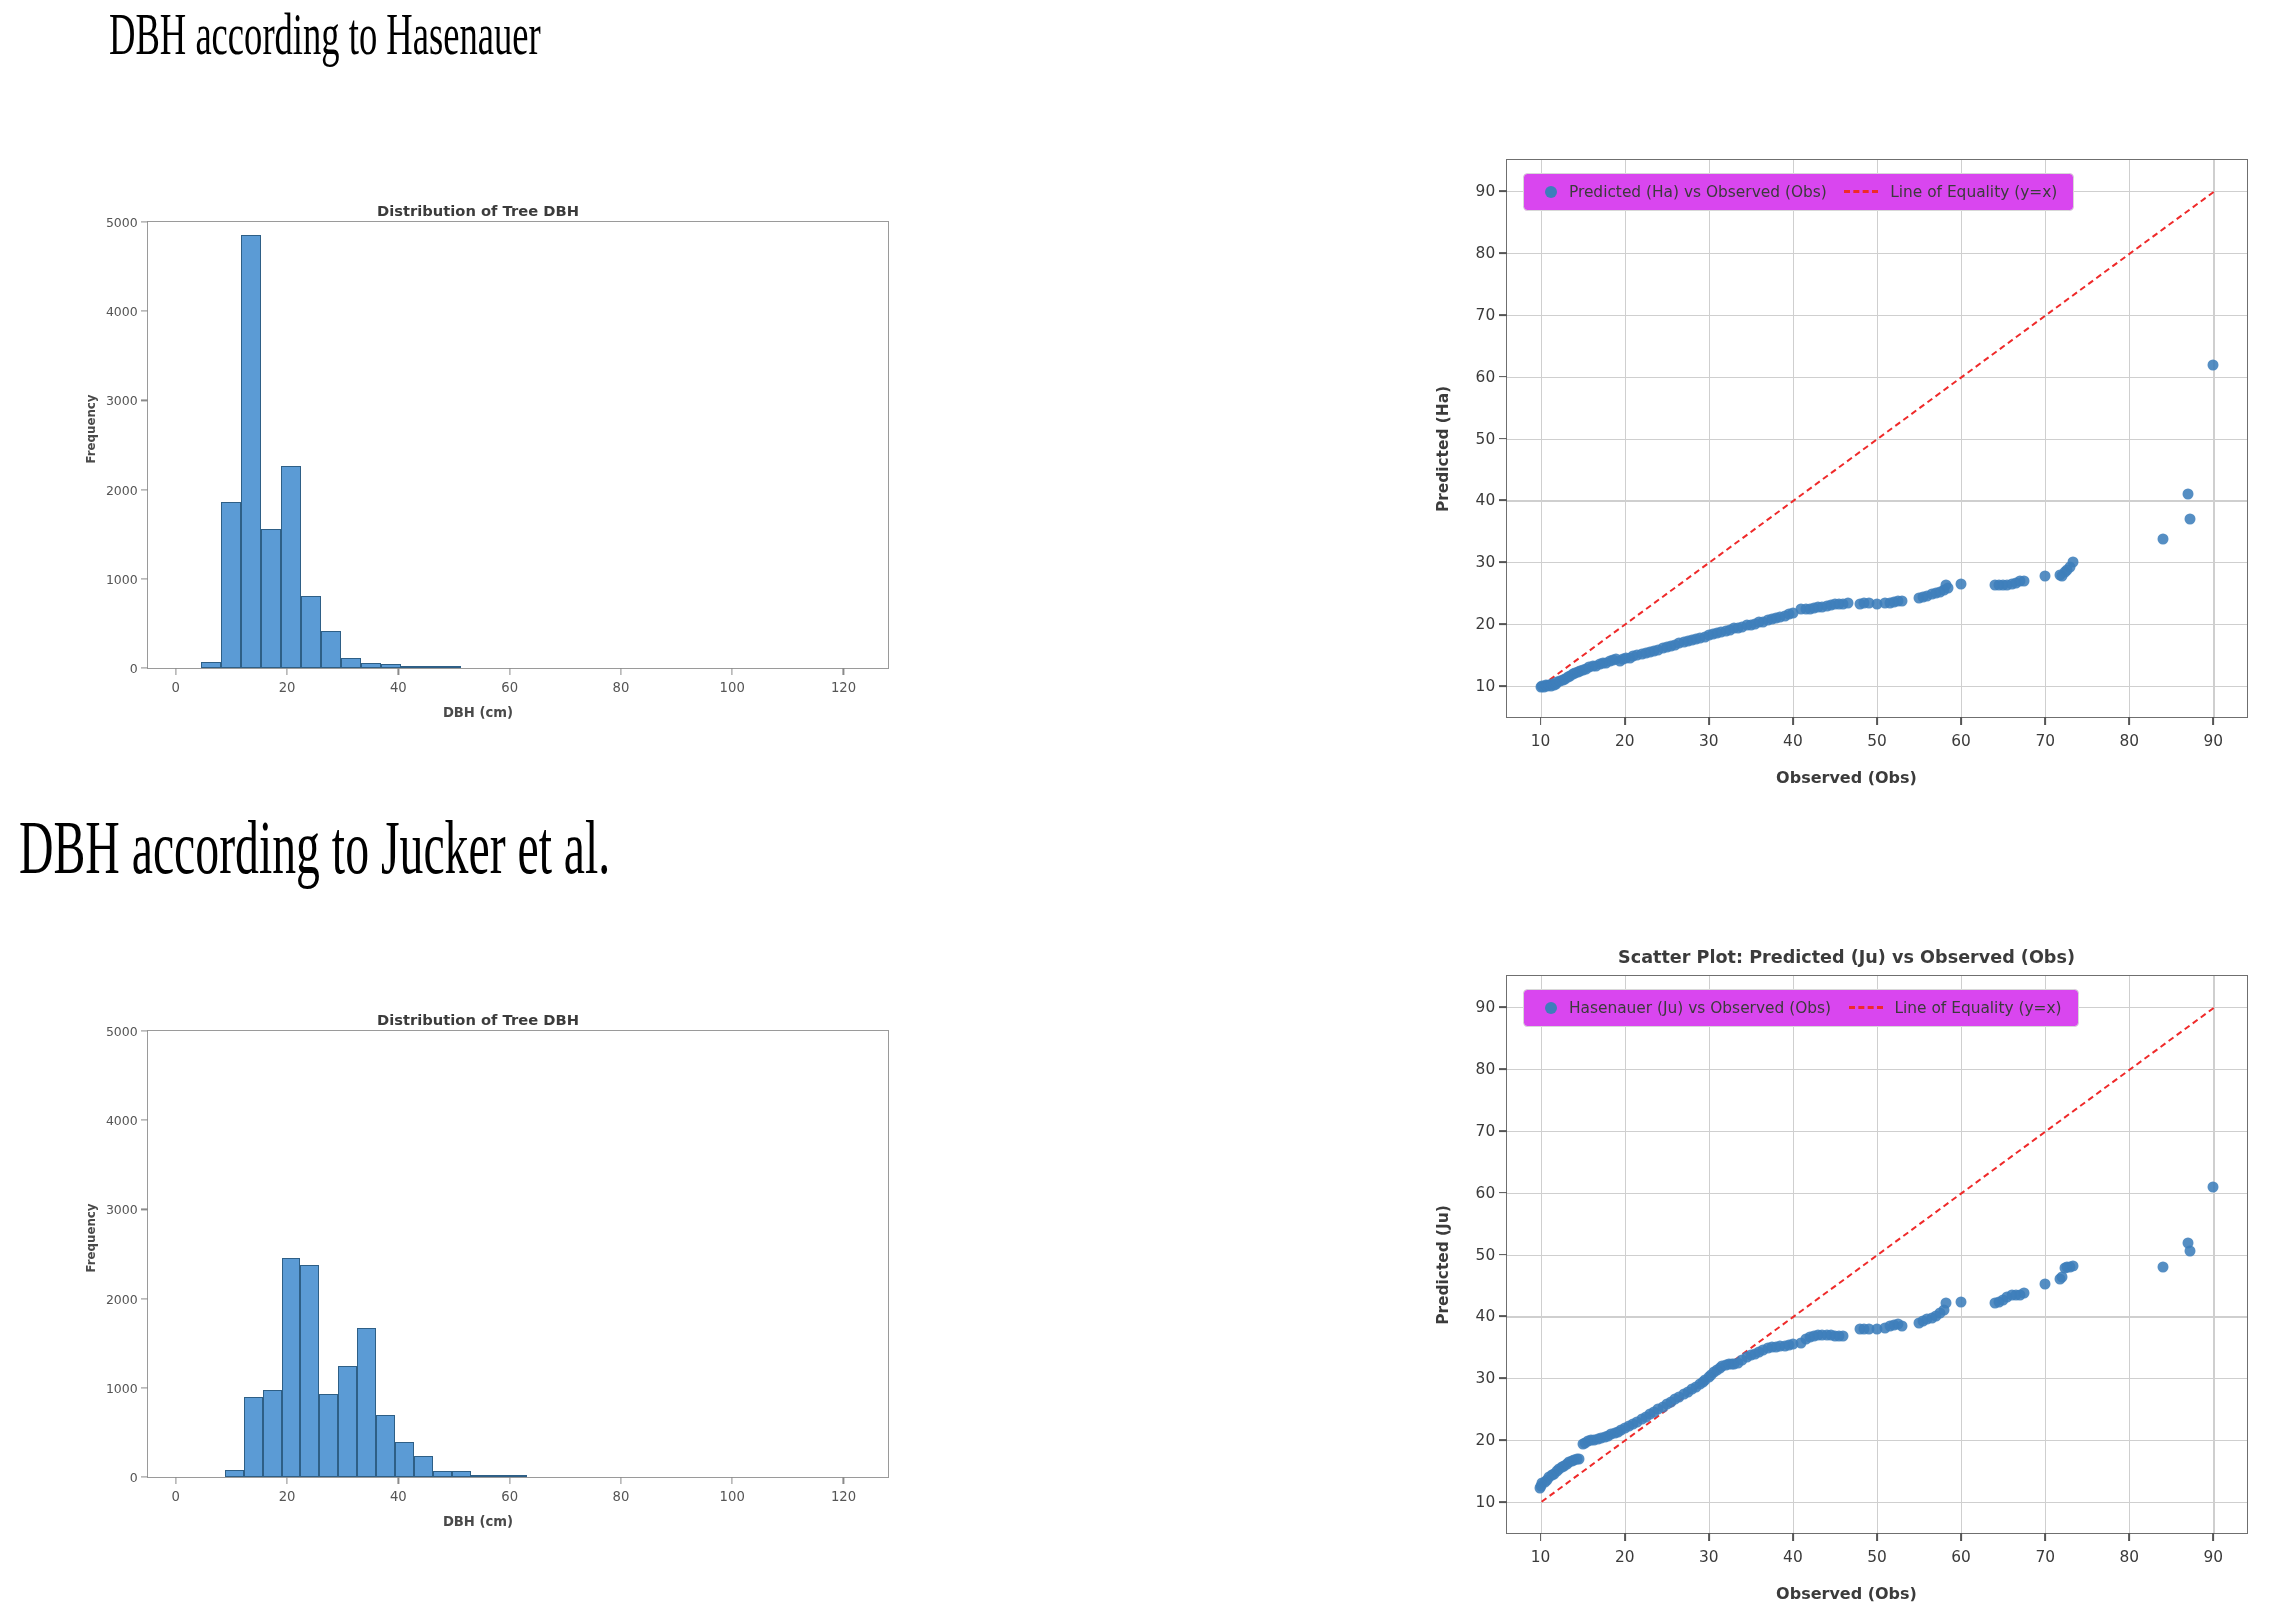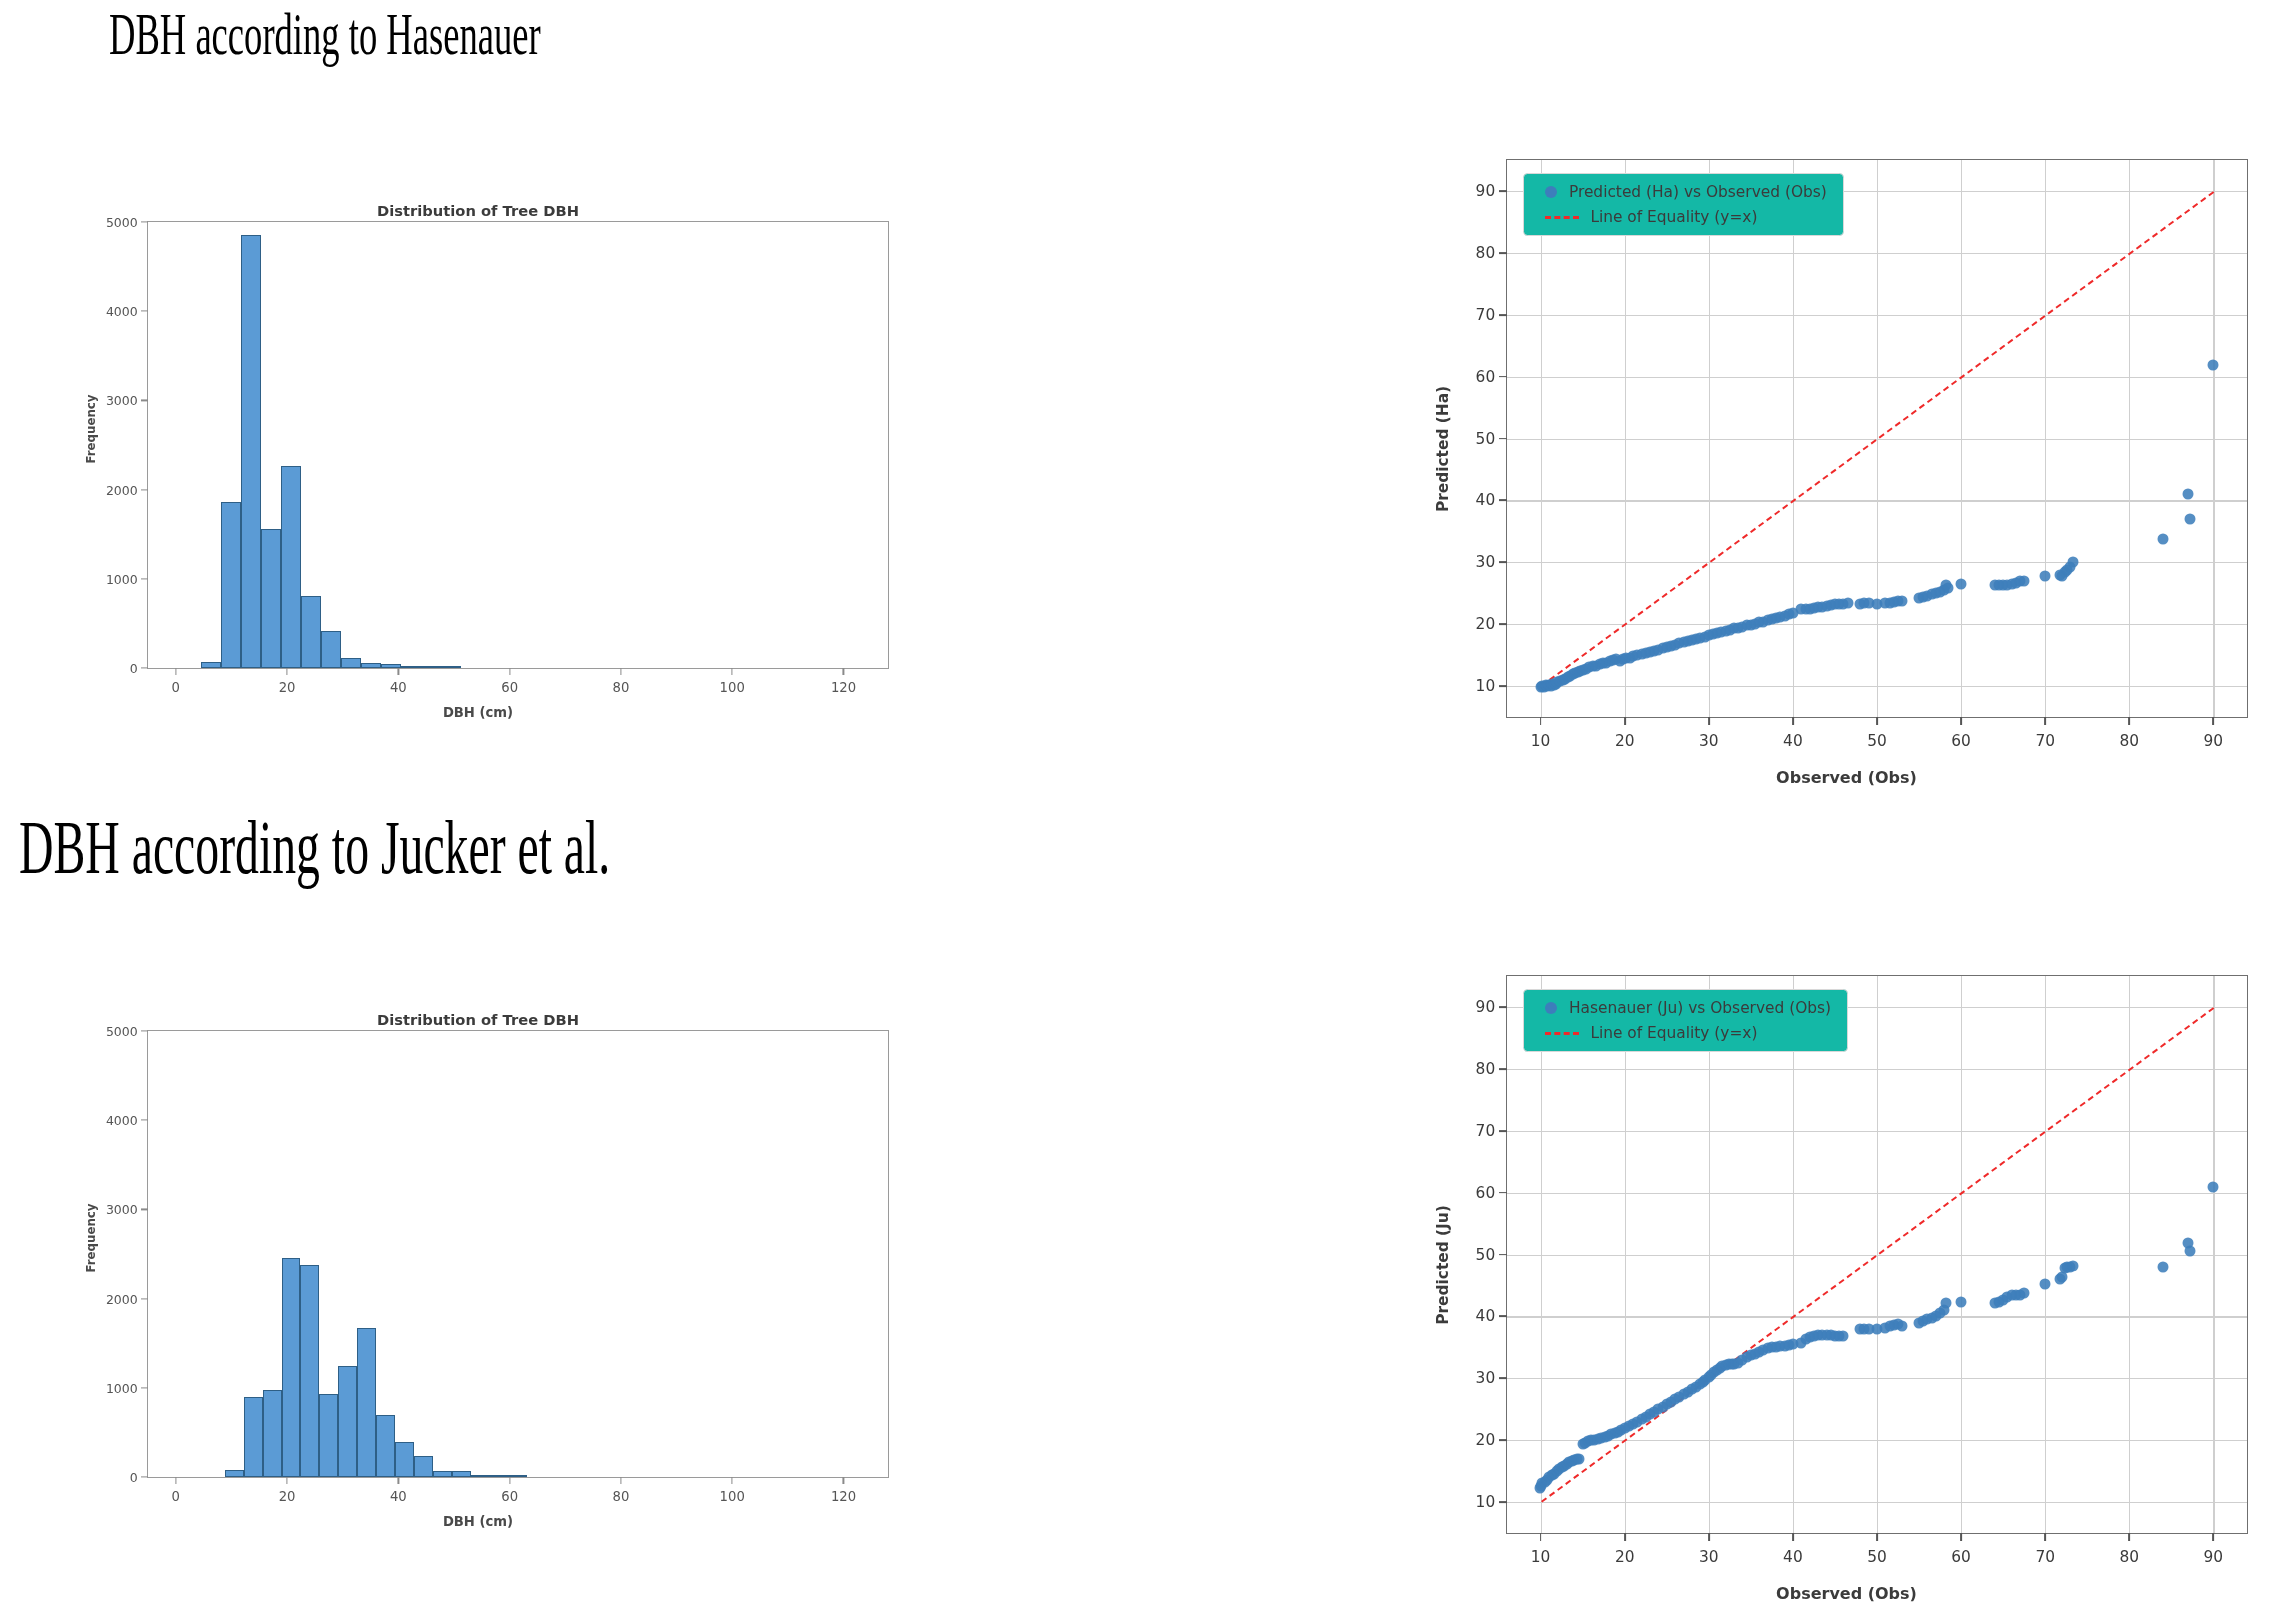--- a/index.html
+++ b/index.html
@@ -101,23 +101,23 @@
     font-size:16px;color:#3b3b3b;font-weight:600;
     font-family:"DejaVu Sans",sans-serif;
   }
   .sc-ylabel{
     position:absolute;left:19px;top:309px;font-size:15.4px;color:#3b3b3b;font-weight:600;
     transform:rotate(-90deg) translateX(-50%);transform-origin:left center;white-space:nowrap;
     font-family:"DejaVu Sans",sans-serif;
   }
   .legend{
     position:absolute;left:16px;top:13.2px;
-    background:#14b8a6;border:1.2px solid #d8d8d8;border-radius:4.4px;
+    background:#d946ef;border:1.2px solid #d8d8d8;border-radius:4.4px;
     padding:8.8px 16px 8.8px 10.3px;
-    display:flex;flex-direction:column;gap:7.3px;z-index:9;justify-content:flex-end;
+    display:flex;flex-direction:row;gap:7.3px;z-index:9;justify-content:flex-end;
   }
   .leg-row{display:flex;align-items:center;gap:11.8px;}
   .leg-dot{width:12.5px;height:12.5px;border-radius:50%;background:#3d7ebb;flex:none;margin-left:10.3px;}
   .leg-dash{width:34px;height:0;border-top:3.7px dashed #ef2a2a;flex:none;margin-left:10.3px;}
   .leg-txt{font-size:15.4px;color:#3b3b3b;white-space:nowrap;
     font-family:"DejaVu Sans",sans-serif;}
 </style>
 </head>
 <body>
 
@@ -418,20 +418,21 @@
       <div class="hx-lab" style="left: 78.9474%;">100</div>
       <div class="hx-tick" style="left: 78.9474%;"></div>
       <div class="hx-lab" style="left: 93.985%;">120</div>
       <div class="hx-tick" style="left: 93.985%;"></div>
     </div>
     <div class="axlabel-x">DBH (cm)</div>
     <div class="axlabel-y">Frequency</div>
   </div>
 
 <div class="panel" id="p-scat1" style="left:1424px;top:947px;width:845px;height:661px;">
+    <div class="sc-title">Scatter Plot: Predicted (Ju) vs Observed (Obs)</div>
     <div class="sc-frame" style="border-color: rgb(111, 111, 111);">
       <div class="sc-inner">
         <div class="gl-v" style="left: 4.54545%; background: rgb(207, 207, 207);"></div>
         <div class="gl-v" style="left: 15.9091%; background: rgb(207, 207, 207);"></div>
         <div class="gl-v" style="left: 27.2727%; background: rgb(207, 207, 207);"></div>
         <div class="gl-v" style="left: 38.6364%; background: rgb(207, 207, 207);"></div>
         <div class="gl-v" style="left: 50%; background: rgb(207, 207, 207);"></div>
         <div class="gl-v" style="left: 61.3636%; background: rgb(207, 207, 207);"></div>
         <div class="gl-v" style="left: 72.7273%; background: rgb(207, 207, 207);"></div>
         <div class="gl-v" style="left: 84.0909%; background: rgb(207, 207, 207);"></div>

